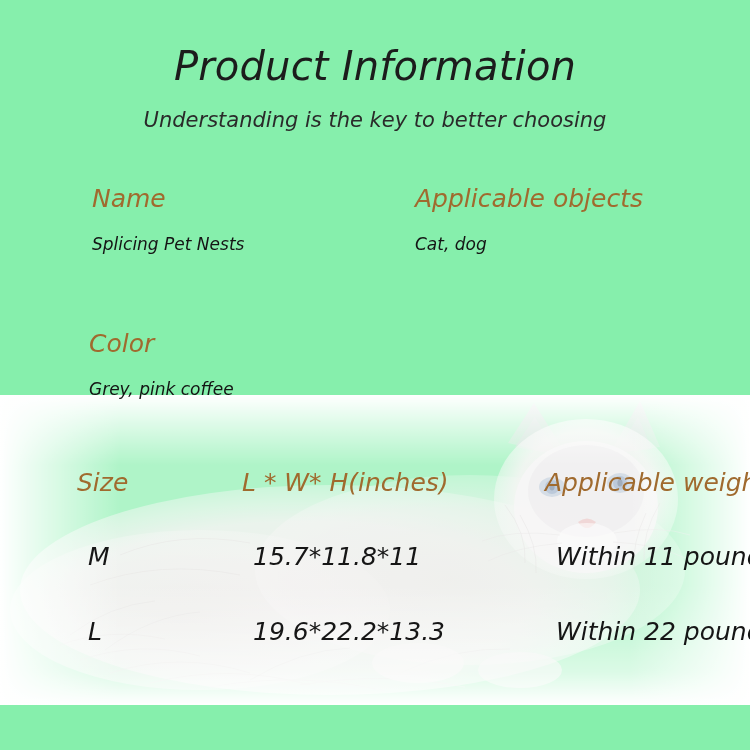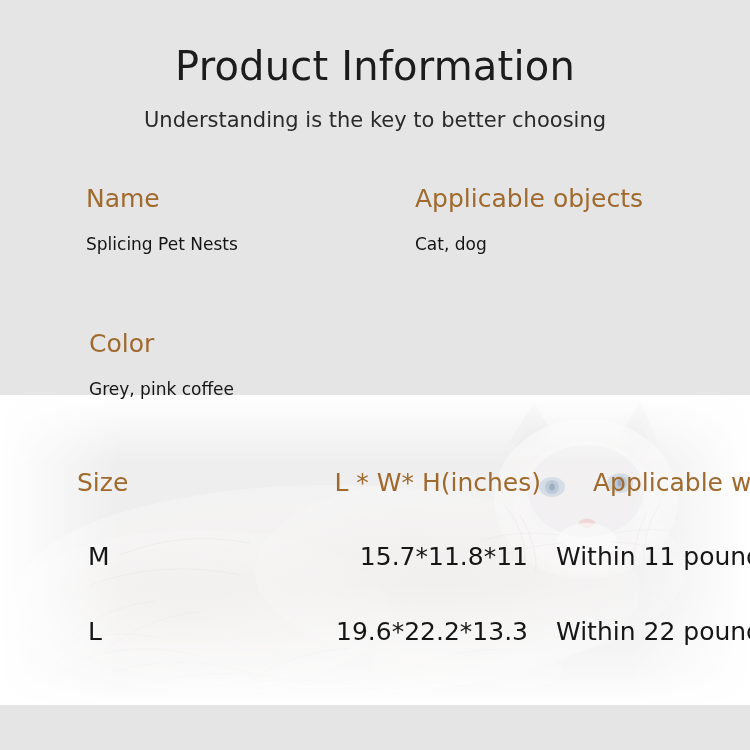--- a/index.html
+++ b/index.html
@@ -8,22 +8,23 @@
     background: #ffffff;
   }
   body {
     font-family: "DejaVu Sans", "Liberation Sans", sans-serif;
   }
 
   #page {
     position: relative;
     width: 750px;
     height: 750px;
-    background: #e5e5e5;
+    background: #86efac;
     overflow: hidden;
+    font-style: italic;
   }
 
   
   .cat-photo {
     position: absolute;
     left: 0;
     top: 395px;
     width: 750px;
     height: 310px;
     overflow: hidden;
@@ -67,41 +68,41 @@
     white-space: nowrap;
   }
   .attr .attr-value {
     margin-top: 20px;
     font-size: 17px;
     color: #141414;
     line-height: 1.2;
     white-space: nowrap;
   }
 
-  .attr-name           { left: 86px;  top: 184px; }
+  .attr-name           { left: 92px;  top: 184px; }
   .attr-applicable     { left: 415px; top: 184px; }
   .attr-color          { left: 89px;  top: 329px; }
   .attr-surface        { left: 415px; top: 324px; }
 
   
   .size-table {
     position: absolute;
     left: 60px;
     top: 468px;
     width: 680px;
   }
   .size-row {
     display: flex;
     align-items: baseline;
     width: 100%;
   }
-  .size-row.header-row { margin-bottom: 4px; gap: 24px; }
+  .size-row.header-row { margin-bottom: 4px; }
 
   .col-size   { width: 165px; flex: 0 0 165px; text-align: left; padding-left: 17px; }
-  .col-dims   { width: 275px; flex: 0 0 275px; text-align: right; }
+  .col-dims   { width: 275px; flex: 0 0 275px; text-align: left; }
   .col-weight { flex: 1 1 auto; text-align: left; padding-left: 28px; }
 
   .header-row .cell {
     font-size: 25px;
     color: #a06a2e;
     line-height: 1.2;
     white-space: nowrap;
   }
   .data-row .cell {
     font-size: 25px;

